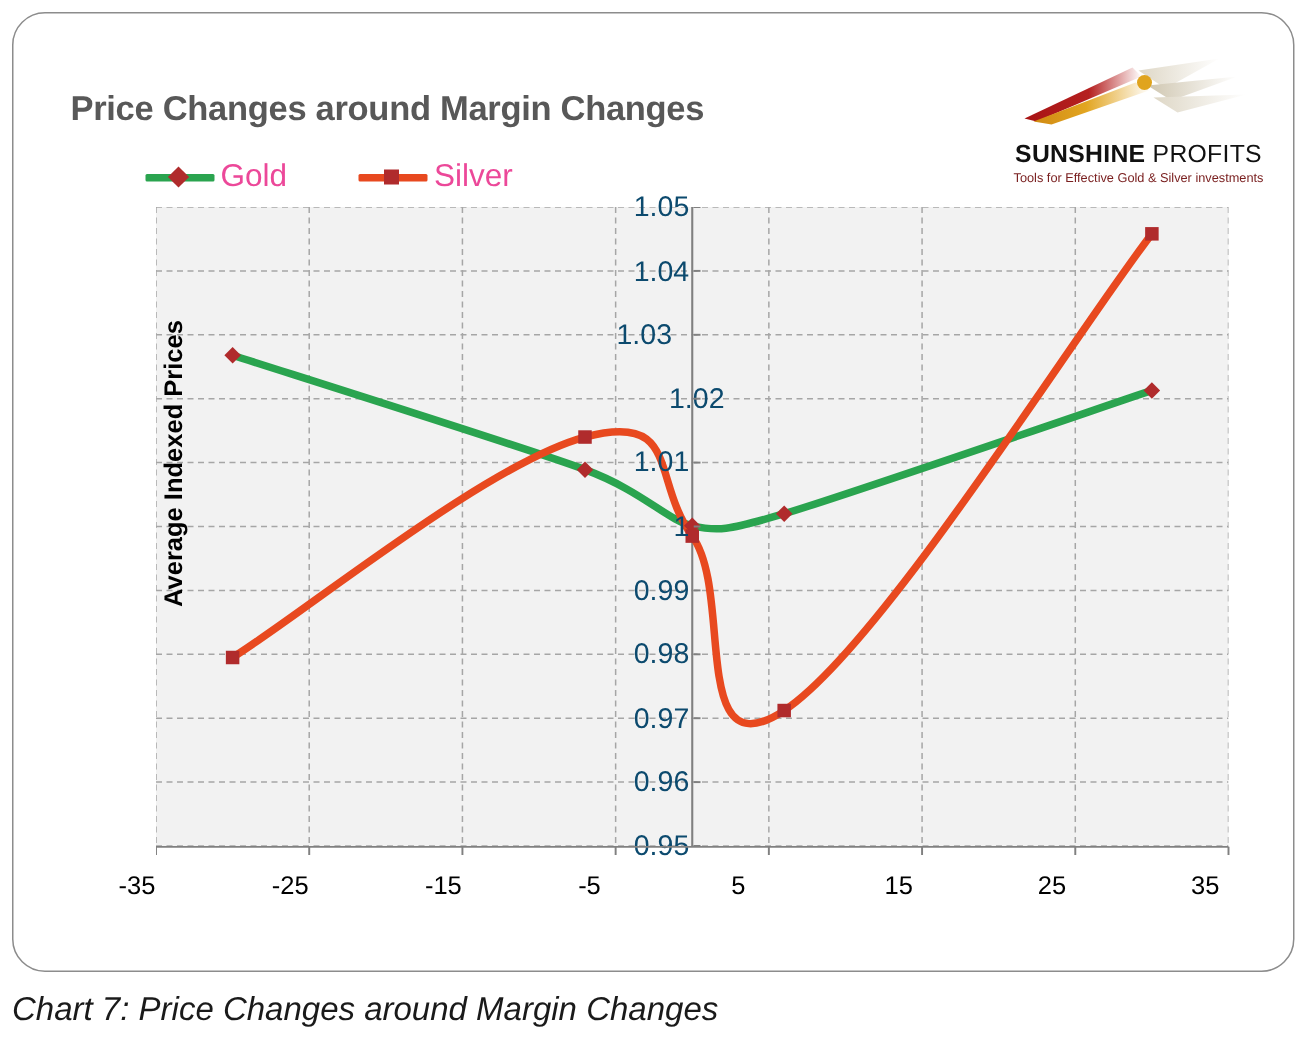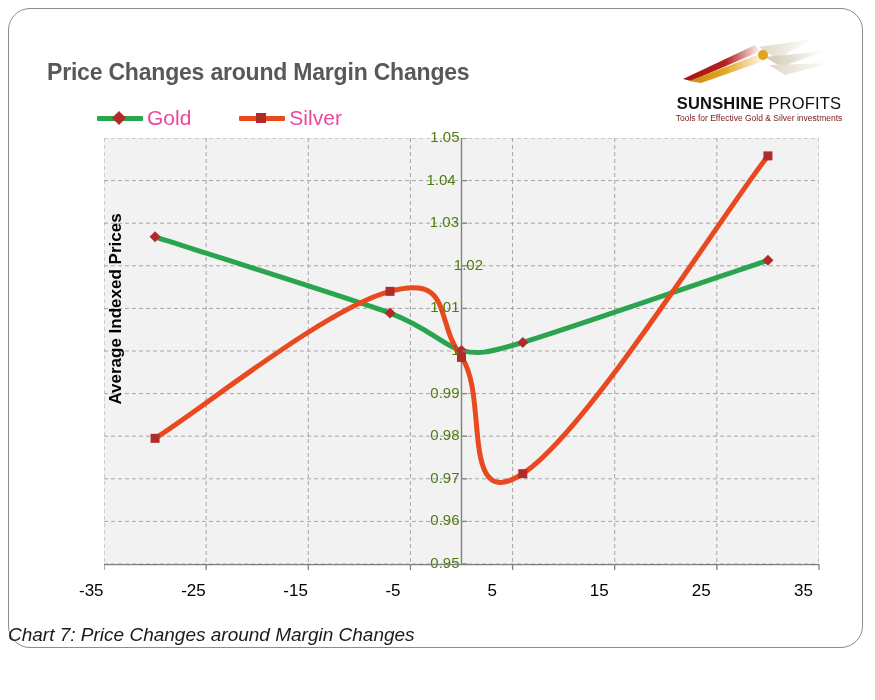--- a/index.html
+++ b/index.html
@@ -158,36 +158,36 @@
     text-align: center;
     font-size: 18.5px;
     font-weight: bold;
     color: #000000;
     white-space: nowrap;
   }
   .ytick-label {
     position: absolute;
     width: 62px;
     text-align: right;
-    font-size: 15px;
-    color: #4d7c0f;
+    font-size: 19px;
+    color: #0c4a6e;
     line-height: 1;
   }
   .xtick-label {
     position: absolute;
     width: 50px;
     font-size: 17px;
     color: #000000;
     line-height: 1;
   }
   .caption {
     position: absolute;
     left: 8px;
-    top: 624px;
-    font-size: 19px;
+    top: 660px;
+    font-size: 22px;
     font-style: italic;
     color: #1a1a1a;
     white-space: nowrap;
   }
 </style>
 </head>
 <body>
 
 <div class="page">
   <div class="card">
@@ -285,21 +285,21 @@
       </div>
       <div id="ytick-layer">
           <div class="ytick-label" style="left: 388.5px; top: 546px;">0.95</div>
           <div class="ytick-label" style="left: 388.5px; top: 503.4px;">0.96</div>
           <div class="ytick-label" style="left: 388.5px; top: 460.8px;">0.97</div>
           <div class="ytick-label" style="left: 388.5px; top: 418.2px;">0.98</div>
           <div class="ytick-label" style="left: 388.5px; top: 375.6px;">0.99</div>
           <div class="ytick-label" style="left: 388.5px; top: 333px;">1</div>
           <div class="ytick-label" style="left: 388.5px; top: 290.4px;">1.01</div>
           <div class="ytick-label" style="left: 412px; top: 247.8px;">1.02</div>
-          <div class="ytick-label" style="left: 388px; top: 205.2px;">1.03</div>
+          <div class="ytick-label" style="left: 377px; top: 205.2px;">1.03</div>
           <div class="ytick-label" style="left: 401px; top: 162.6px; text-align: center;">1.04</div>
           <div class="ytick-label" style="left: 388.5px; top: 120px;">1.05</div>
         </div>
       <div id="xtick-layer">
           <div class="xtick-label" style="left: 70px; top: 573px;">-35</div>
           <div class="xtick-label" style="left: 172.143px; top: 573px;">-25</div>
           <div class="xtick-label" style="left: 274.286px; top: 573px;">-15</div>
           <div class="xtick-label" style="left: 376.429px; top: 573px;">-5</div>
           <div class="xtick-label" style="left: 478.571px; top: 573px;">5</div>
           <div class="xtick-label" style="left: 580.714px; top: 573px;">15</div>

